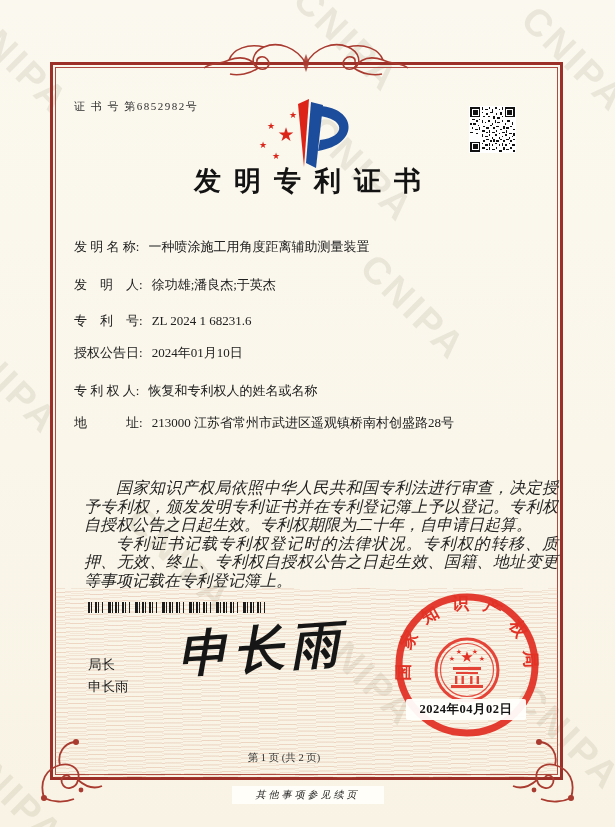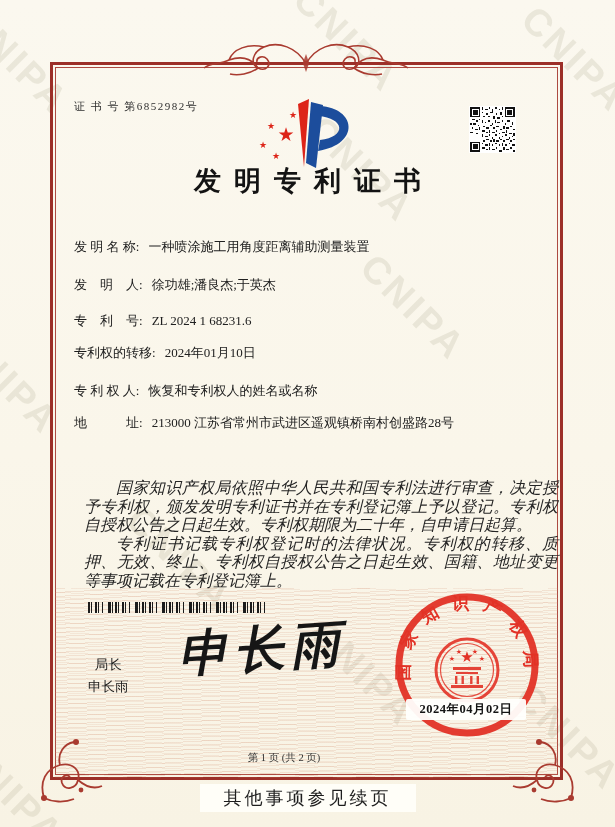--- a/index.html
+++ b/index.html
@@ -41,36 +41,36 @@
   }
   .body-text p{margin:0;text-indent:2em;}
   .barcode{
     position:absolute;left:88px;top:602px;width:180px;height:11px;
     background:repeating-linear-gradient(90deg,
       #1c1c1c 0 1.5px, transparent 1.5px 3px,
       #1c1c1c 3px 3.8px, transparent 3.8px 6.5px,
       #1c1c1c 6.5px 9px, transparent 9px 10px,
       #1c1c1c 10px 11px, transparent 11px 13.5px);
   }
-  .signer{position:absolute;left:88px;top:654px;font-family:"Liberation Sans","DejaVu Sans",sans-serif;font-size:13.5px;color:#1d1d1d;line-height:22px;text-align:center;}
+  .signer{position:absolute;left:88px;top:654px;font-family:"Liberation Sans","DejaVu Sans",sans-serif;font-size:13.5px;color:#1d1d1d;line-height:22px;}
   .autograph{
     position:absolute;left:178px;top:616px;font-size:50px;font-weight:bold;
     letter-spacing:6px;color:#161616;transform:rotate(-4deg);font-style:italic;
   }
   .seal{position:absolute;left:394px;top:592px;width:146px;height:146px;}
   .seal-date{
     position:absolute;left:406px;top:699px;width:120px;text-align:center;
     background:rgba(255,255,253,0.95);font-size:12.5px;font-weight:bold;color:#141414;
     padding:2px 0;border-radius:2px;letter-spacing:0.5px;
   }
   .page-num{position:absolute;left:50px;top:751px;width:468px;text-align:center;font-size:10.5px;color:#333;}
   .continuation-wrap{position:absolute;left:0;right:0;top:784px;text-align:center;}
   .continuation{
     display:inline-block;background:#fffef8;padding:2px 24px;
-    font-size:18px;letter-spacing:3px;color:#1e1e1e;
+    font-size:10px;font-style:italic;letter-spacing:3px;color:#1e1e1e;
   }
 </style>
 </head>
 <body>
 
 <div class="page">
 
   <span class="wm" style="left:-15px;top:0px">CNIPA</span>
   <span class="wm" style="left:315px;top:-22px">CNIPA</span>
   <span class="wm" style="left:543px;top:-2px">CNIPA</span>
@@ -178,21 +178,21 @@
   <div class="frow" style="top:238px">
     <span class="flabel">发 明 名 称:</span><span class="fvalue">一种喷涂施工用角度距离辅助测量装置</span>
   </div>
   <div class="frow" style="top:276px">
     <span class="flabel">发　明　人:</span><span class="fvalue">徐功雄;潘良杰;于英杰</span>
   </div>
   <div class="frow" style="top:312px">
     <span class="flabel">专　利　号:</span><span class="fvalue">ZL 2024 1 68231.6</span>
   </div>
   <div class="frow" style="top:344px">
-    <span class="flabel">专利权的转移:</span><span class="fvalue">2024年01月10日</span>
+    <span class="flabel">授权公告日:</span><span class="fvalue">2024年01月10日</span>
   </div>
   <div class="frow" style="top:382px">
     <span class="flabel">专 利 权 人:</span><span class="fvalue">恢复和专利权人的姓名或名称</span>
   </div>
   <div class="frow" style="top:414px">
     <span class="flabel">地　　　址:</span><span class="fvalue">213000 江苏省常州市武进区遥观镇桥南村创盛路28号</span>
   </div>
 
   <div class="body-text">
     <p>国家知识产权局依照中华人民共和国专利法进行审查，决定授予专利权，颁发发明专利证书并在专利登记簿上予以登记。专利权自授权公告之日起生效。专利权期限为二十年，自申请日起算。</p>

